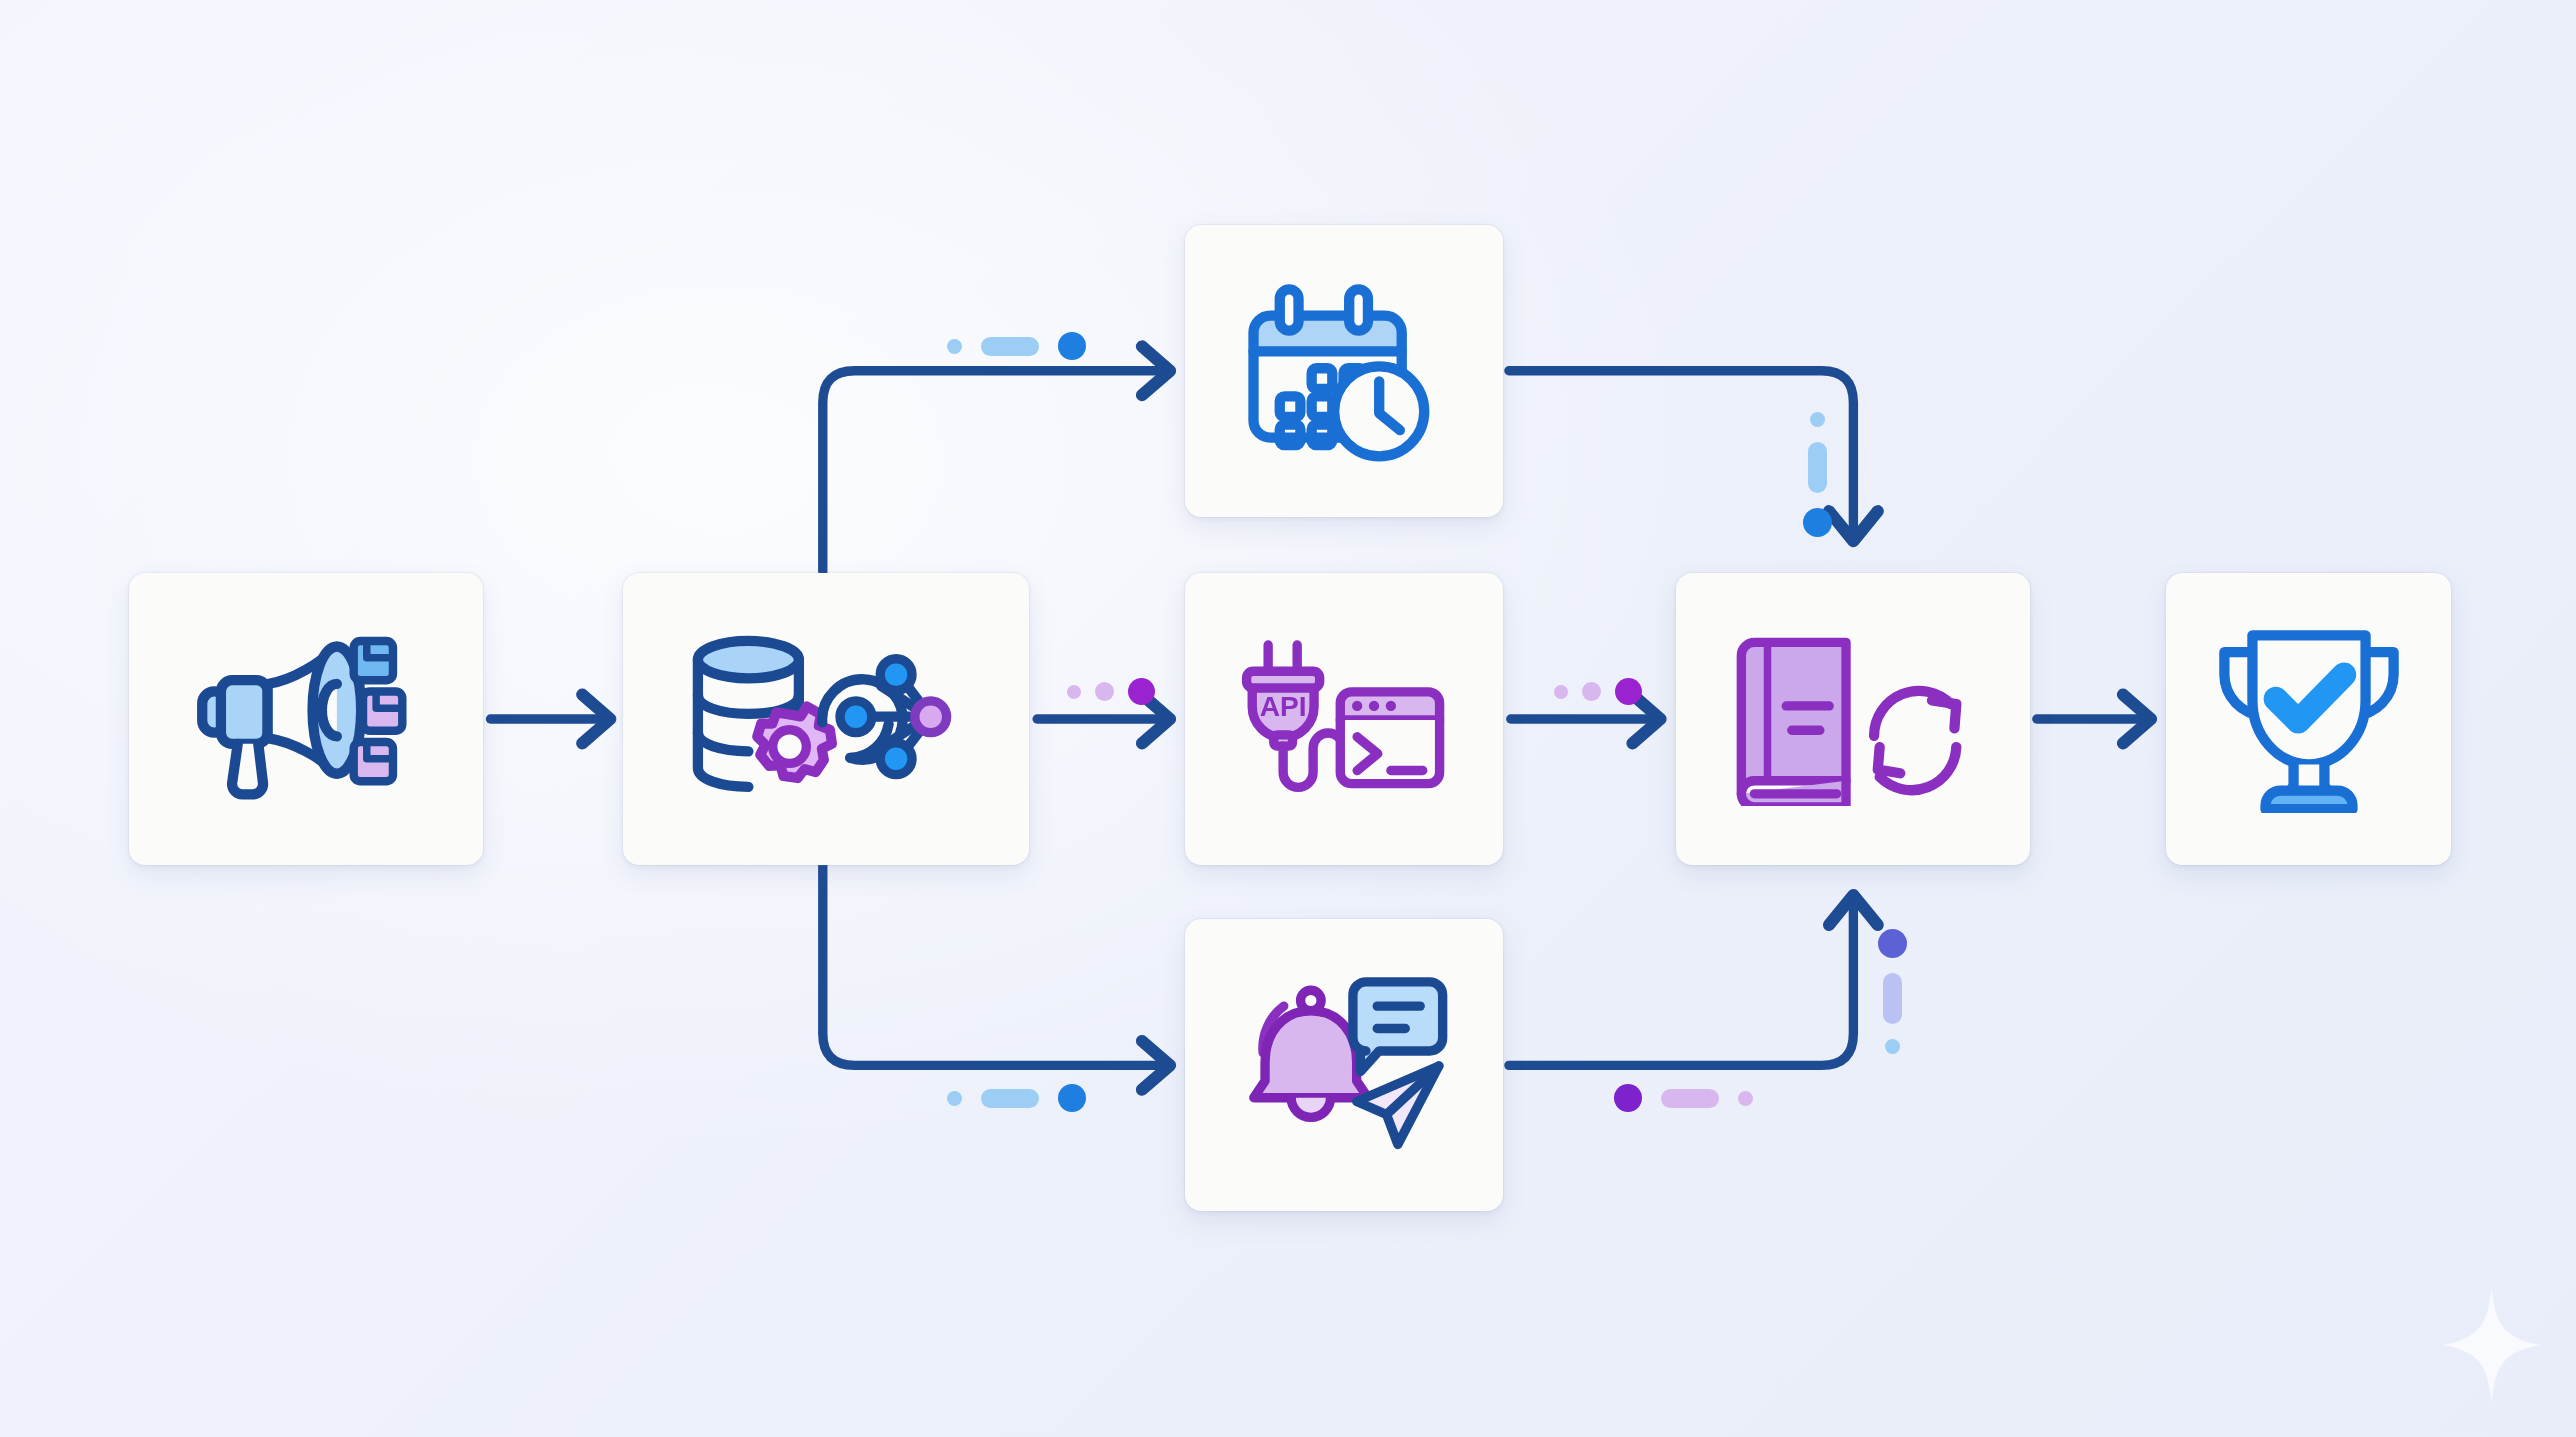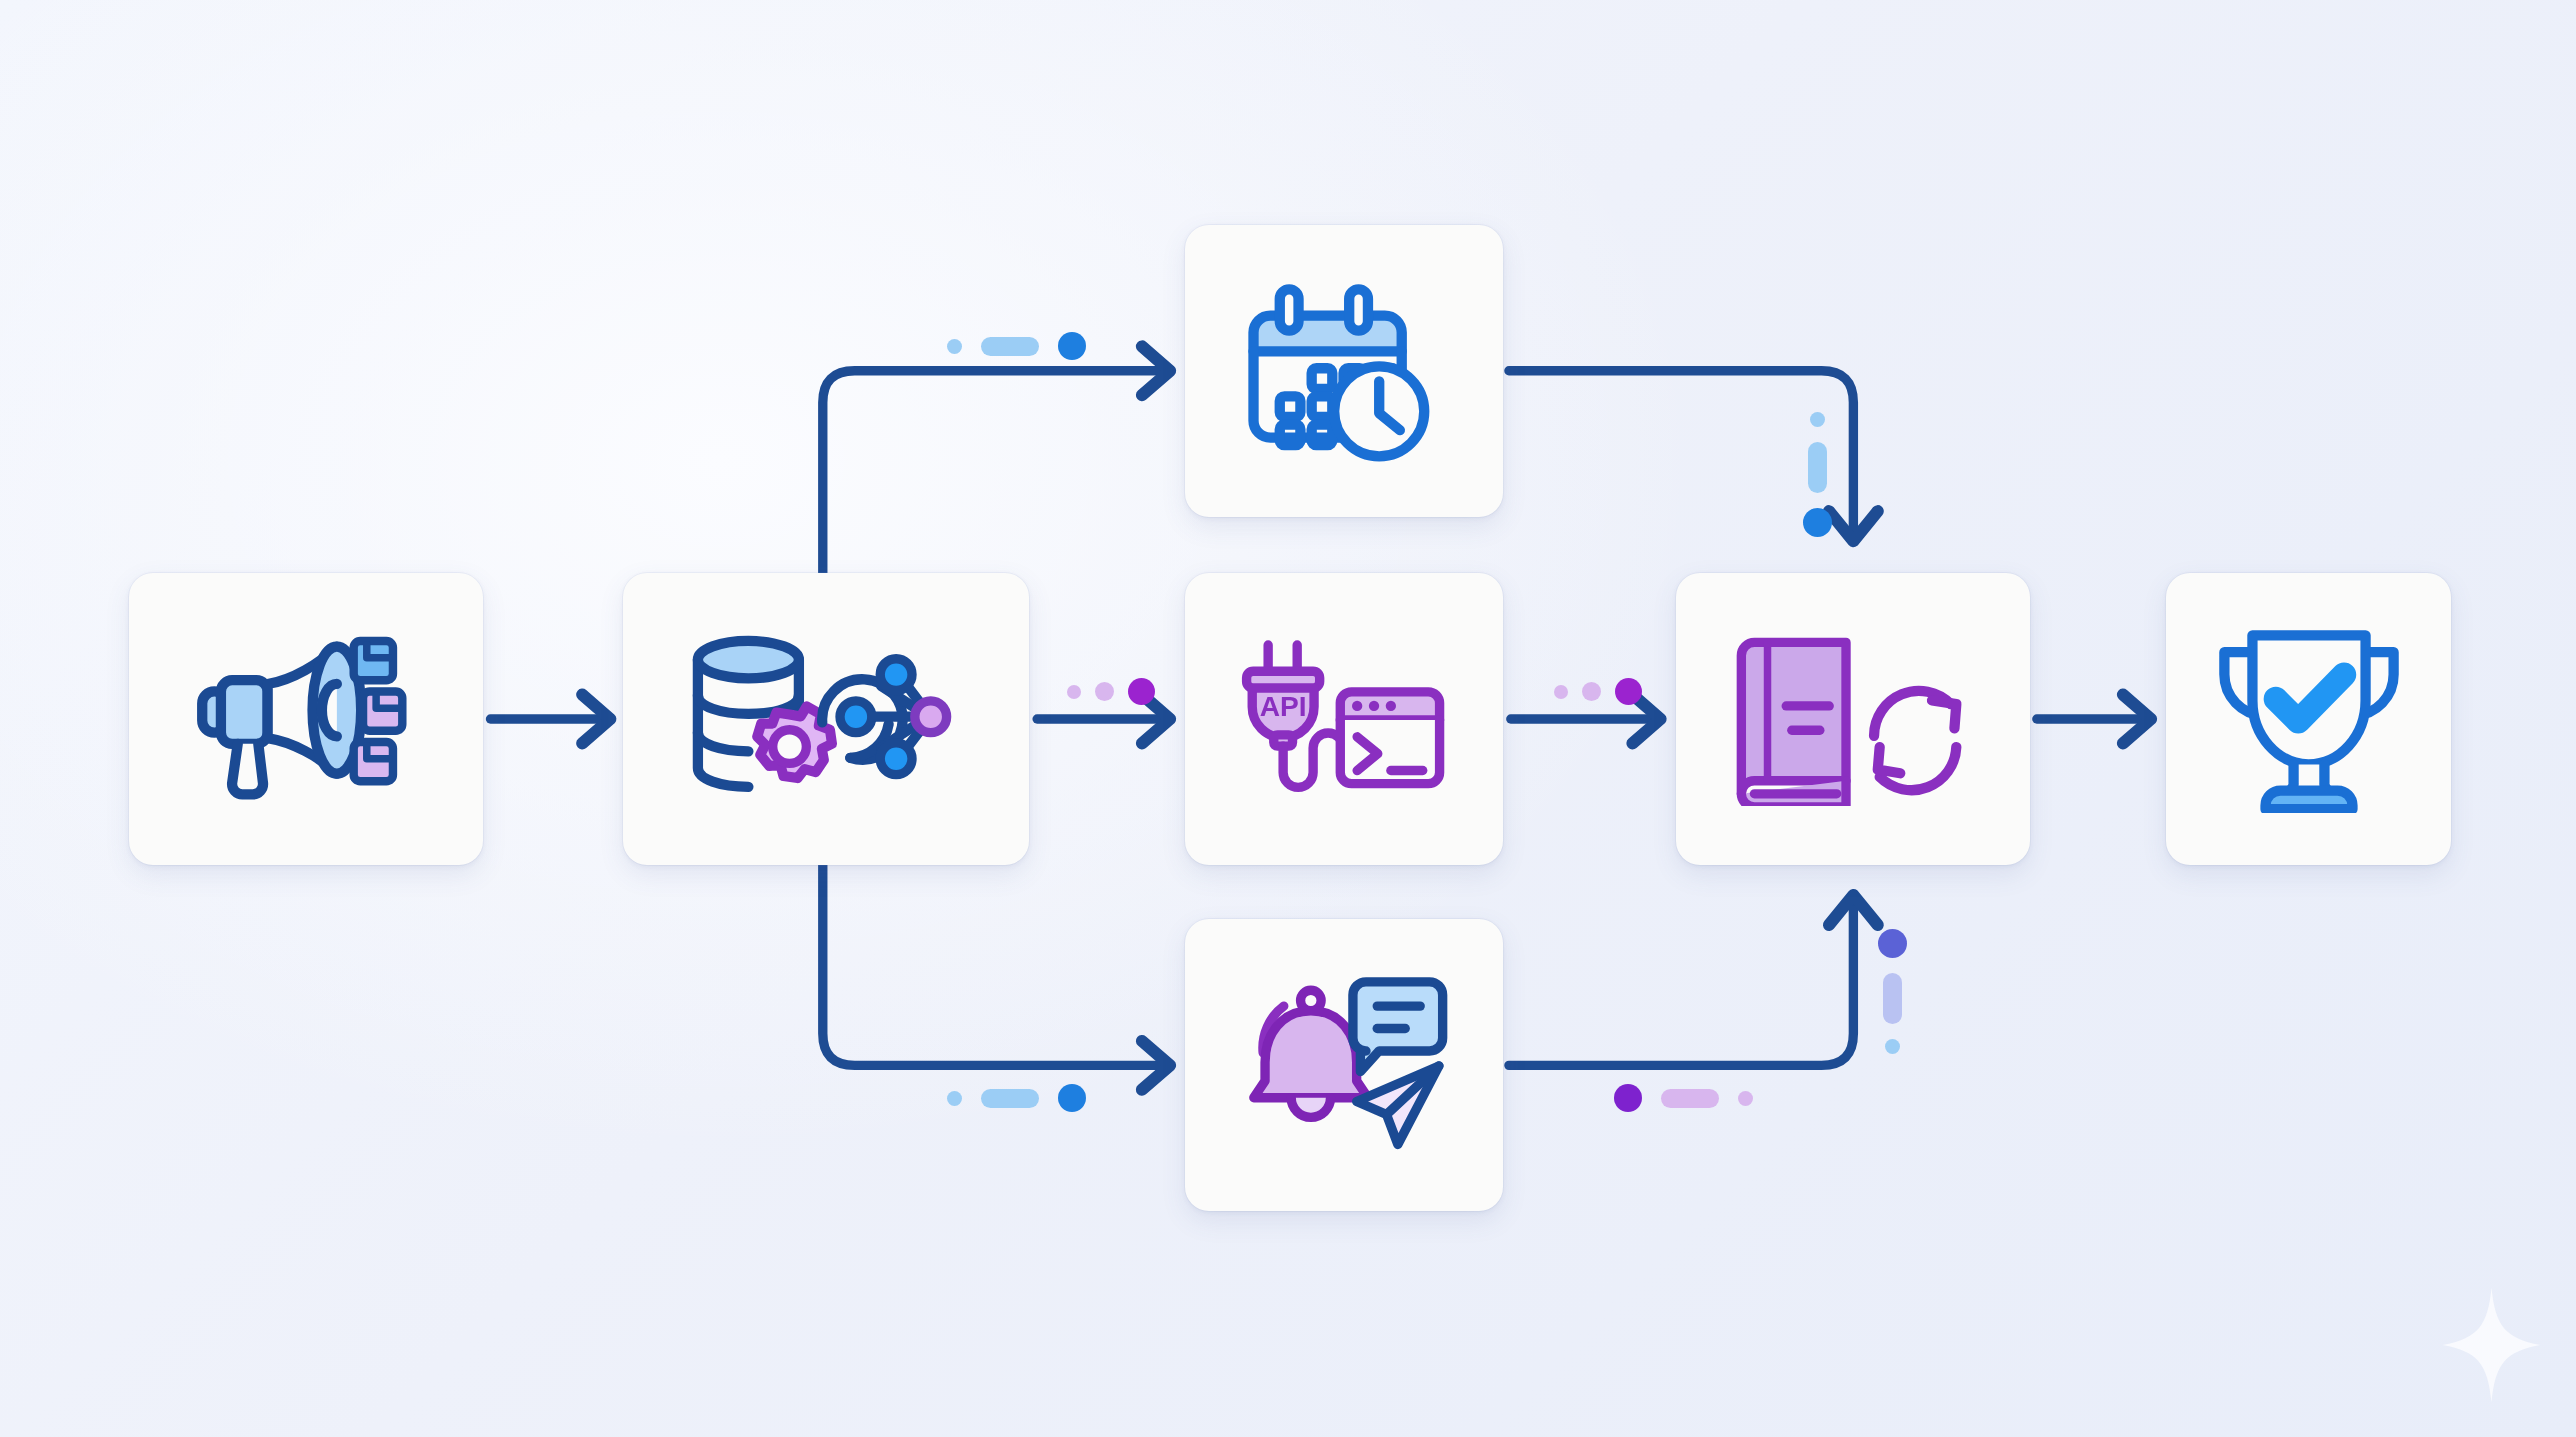--- a/index.html
+++ b/index.html
@@ -14,21 +14,21 @@
     position:relative;
     width:2576px;height:1438px;
     background:
       radial-gradient(ellipse 1591px 1123px at 28% 32%, #fbfcff 0%, rgba(251,252,255,0) 62%),
       linear-gradient(135deg,#f3f6fd 0%,#eef1fa 45%,#e8edf9 100%);
   }
   #wires{position:absolute;left:0;top:0;width:2576px;height:1438px;}
   .card{
     position:absolute;
     background:#fbfbfa;
-    border-radius:24px;
+    border-radius:16px;
     box-shadow:0 9.4px 26px rgba(70,90,150,.10),
                0 1.9px 5.6px rgba(70,90,150,.07),
                0 0 0 0.9px rgba(150,165,205,.10);
     display:flex;align-items:center;justify-content:center;
     z-index:3;
   }
   .card svg{display:block;}
   .accent{position:absolute;z-index:4;display:flex;align-items:center;}
   .accent.vert{flex-direction:column;}
   .dot{border-radius:50%;}

